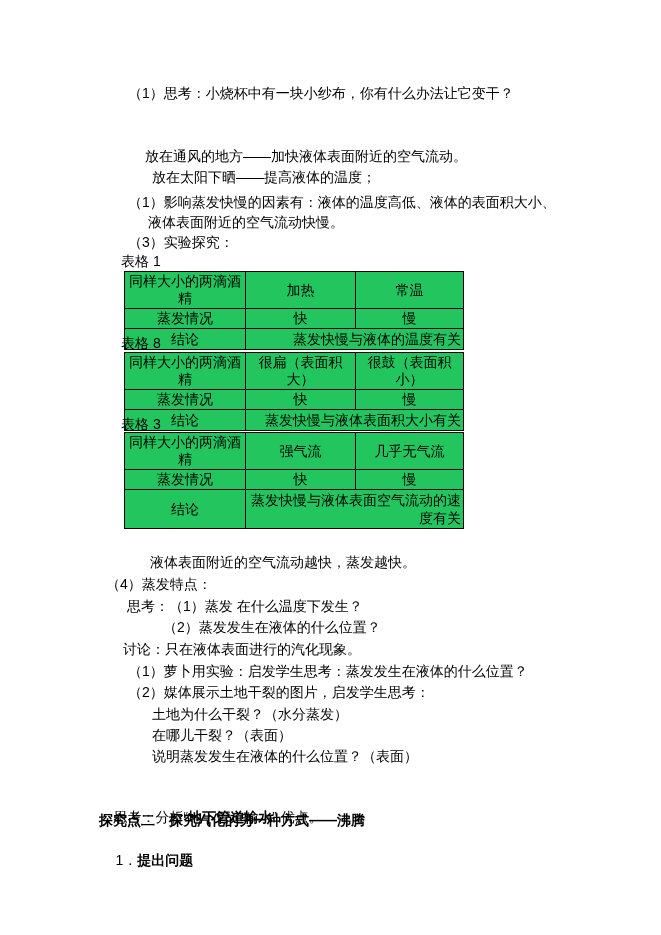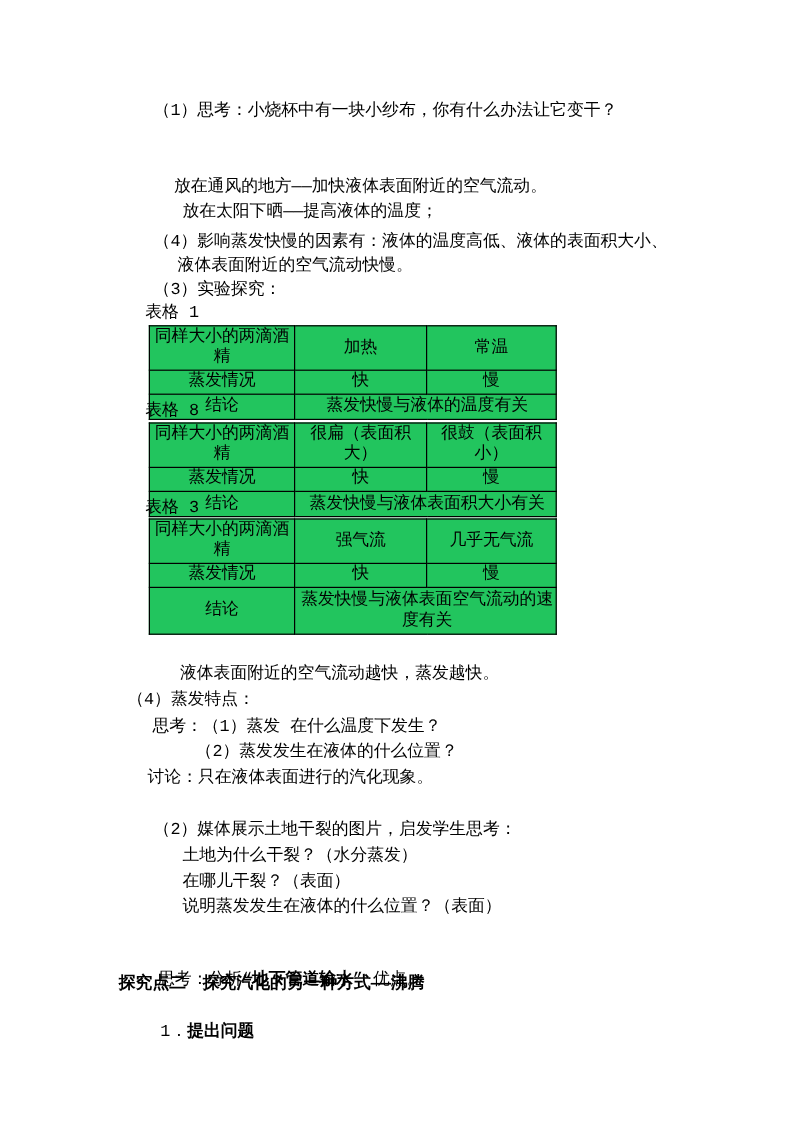--- a/index.html
+++ b/index.html
@@ -1,20 +1,20 @@
 <!DOCTYPE html>
 <html><head>
 <meta charset="utf-8">
 <style>
   html,body{margin:0;padding:0;background:#ffffff;}
   #page{
     position:relative;
     width:661px;height:935px;
     background:#ffffff;
-    font-family:Liberation Mono, monospace;
+    font-family:Liberation Sans, sans-serif;
     color:#000000;
     overflow:hidden;
   }
   .ln{
     position:absolute;
     font-size:14px;
     line-height:17px;
     white-space:pre;
     color:#000;
   }
@@ -29,35 +29,35 @@
   table.doc-table td{
     border:1px solid #000;
     font-size:14px;
     text-align:center;
     padding:1px 2px;
     height:17px;
     line-height:17px;
     overflow:hidden;
   }
   table.doc-table td.conclusion-text{
-    text-align:center;
+    text-align:right;
     padding-left:5px;
     white-space:normal;
     line-height:18px;
   }
 </style>
 </head>
 <body>
 
 <div id="page">
 
   <div class="ln" style="left:128px;top:85px">（1）思考：小烧杯中有一块小纱布，你有什么办法让它变干？</div>
   <div class="ln" style="left:145px;top:148px">放在通风的地方——加快液体表面附近的空气流动。</div>
   <div class="ln" style="left:152px;top:169px">放在太阳下晒——提高液体的温度；</div>
-  <div class="ln" style="left:128px;top:194px">（4）影响蒸发快慢的因素有：液体的温度高低、液体的表面积大小、</div>
+  <div class="ln" style="left:128px;top:194px">（1）影响蒸发快慢的因素有：液体的温度高低、液体的表面积大小、</div>
   <div class="ln" style="left:148px;top:214px">液体表面附近的空气流动快慢。</div>
   <div class="ln" style="left:128px;top:234px">（3）实验探究：</div>
 
   <div class="caption" style="left:121px;top:253px">表格 1</div>
   <table class="doc-table" style="left:124px;top:271px">
     <colgroup>
         <col style="width:121px">
         <col style="width:110px">
         <col style="width:108px">
       </colgroup>
@@ -127,20 +127,21 @@
       <td class="conclusion-text" colspan="2">蒸发快慢与液体表面空气流动的速度有关</td>
     </tr>
   </tbody>
     </table>
 
   <div class="ln" style="left:150px;top:554px">液体表面附近的空气流动越快，蒸发越快。</div>
   <div class="ln" style="left:106px;top:576px">（4）蒸发特点：</div>
   <div class="ln" style="left:127px;top:598px">思考：（1）蒸发 在什么温度下发生？</div>
   <div class="ln" style="left:163px;top:619px">（2）蒸发发生在液体的什么位置？</div>
   <div class="ln" style="left:123px;top:641px">讨论：只在液体表面进行的汽化现象。</div>
+  <div class="ln" style="left:128px;top:663px">（1）萝卜用实验：启发学生思考：蒸发发生在液体的什么位置？</div>
   <div class="ln" style="left:128px;top:684px">（2）媒体展示土地干裂的图片，启发学生思考：</div>
   <div class="ln" style="left:152px;top:706px">土地为什么干裂？（水分蒸发）</div>
   <div class="ln" style="left:152px;top:727px">在哪儿干裂？（表面）</div>
   <div class="ln" style="left:152px;top:748px">说明蒸发发生在液体的什么位置？（表面）</div>
 
   <div class="ln" style="left:98px;top:792px">
     <span>思考：分析“</span><span class="bold">地下管道输水</span><span>” 优点。</span>
   </div>
 
   <div class="ln bold" style="left:99px;top:812px">探究点二　探究汽化的另一种方式——沸腾</div>

